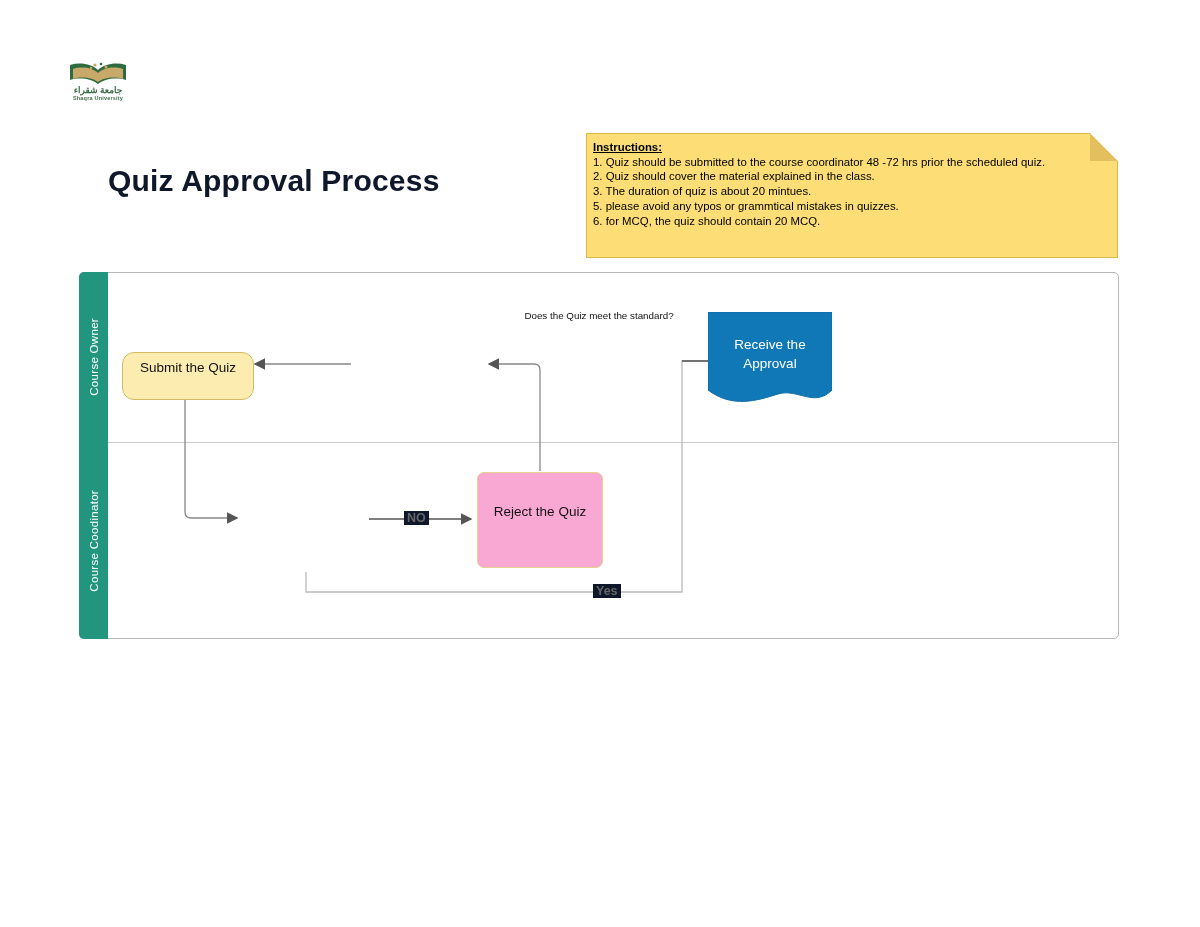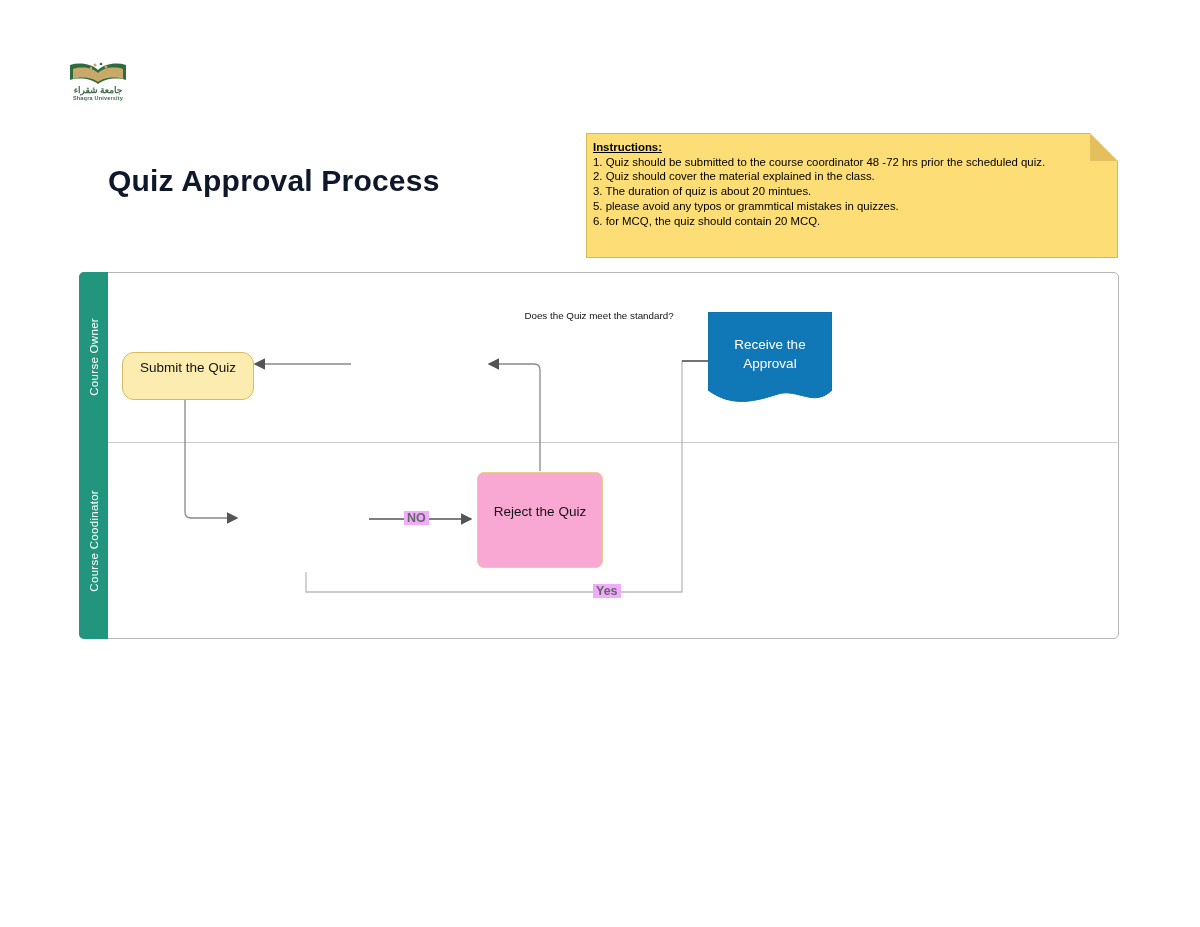--- a/index.html
+++ b/index.html
@@ -214,21 +214,21 @@
     position: absolute;
     left: 0; top: 0;
     width: 1040px; height: 367px;
     pointer-events: none;
   }
   .edge-label {
     position: absolute;
     font-size: 12.5px;
     font-weight: bold;
     color: #666666;
-    background: #f0abfc;
+    background: #0f172a;
     padding: 0 3px;
     text-align: right;
   }
   #label-no { left: 325px; top: 239px; }
   #label-yes { left: 514px; top: 312px; }
 </style>
 </head>
 <body>
 
 <div id="logo">

